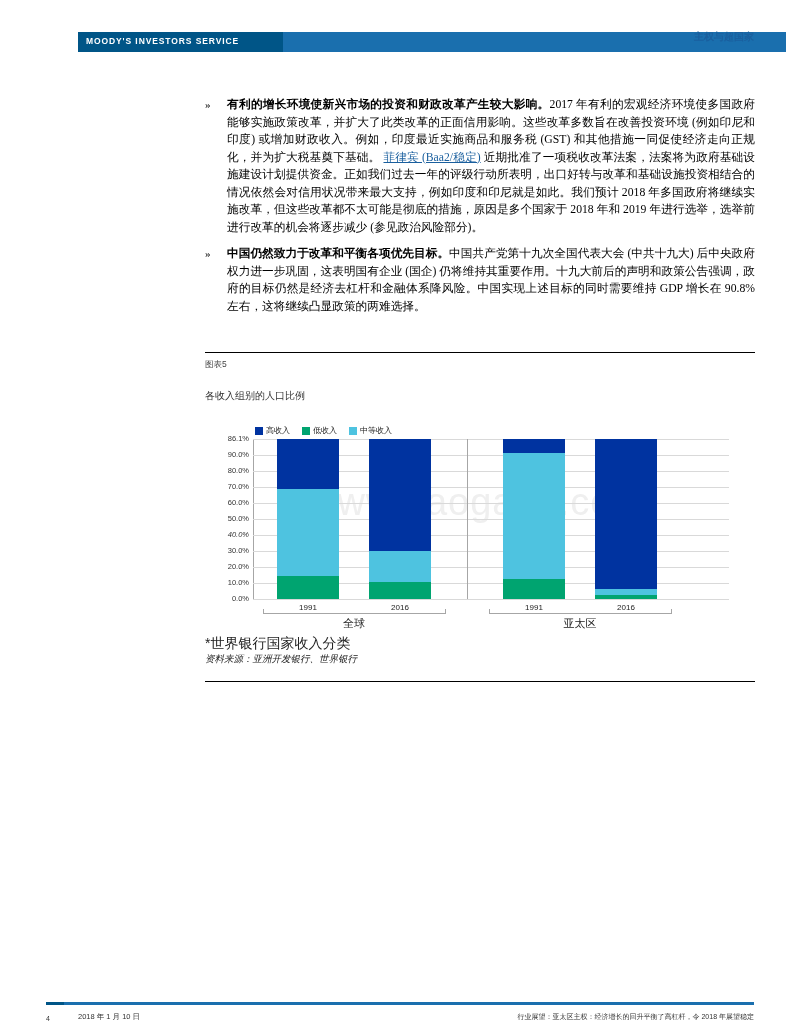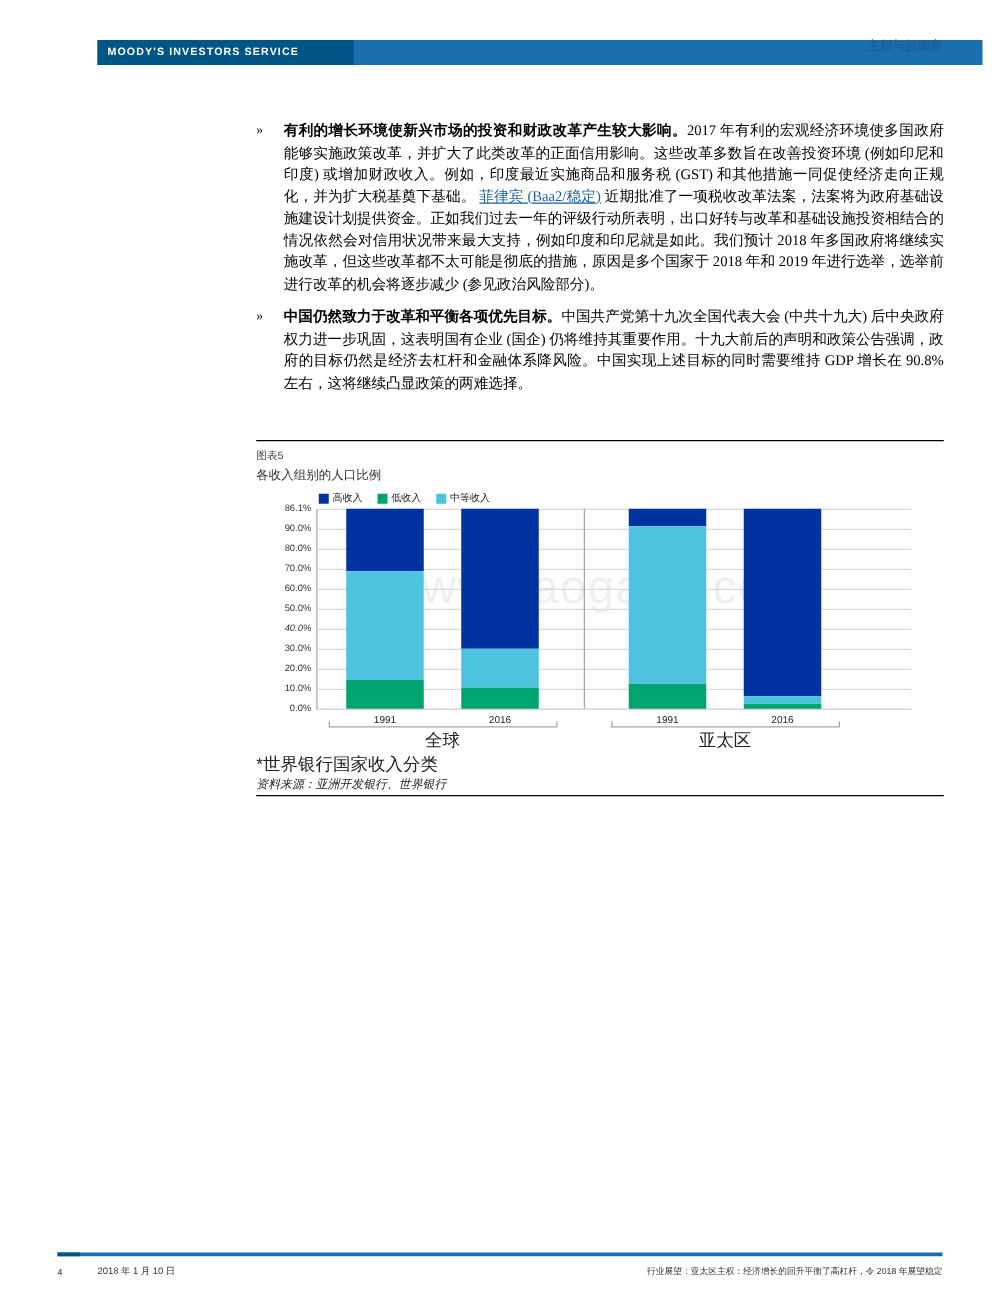--- a/index.html
+++ b/index.html
@@ -101,32 +101,32 @@
     top: 352px;
     left: 205px;
     width: 550px;
     border-top: 1.5px solid #000;
     padding-top: 6px;
   }
   .ex-num {
     font-family: "Liberation Sans", sans-serif;
     font-size: 8.5px;
     color: #444;
-    margin-bottom: 2px;
+    margin-bottom: 18px;
   }
   .ex-title {
     font-size: 13px;
     font-weight: bold;
     color: #000;
     margin-bottom: 3px;
   }
   .ex-sub {
     font-size: 10px;
     color: #333;
-    margin-bottom: 4px;
+    margin-bottom: 20px;
   }
 
   
   .chart-wrap {
     position: relative;
     width: 550px;
     height: 210px;
   }
   .watermark {
     position: absolute;
@@ -233,21 +233,21 @@
     position: absolute;
     width: 1px;
     height: 5px;
     background: #a6a6a6;
     z-index: 2;
   }
   .grp-label {
     position: absolute;
     top: 193px;
     font-family: "Liberation Sans", sans-serif;
-    font-size: 14px;
+    font-size: 11px;
     color: #222;
     text-align: center;
     z-index: 2;
   }
   .sep-vline {
     position: absolute;
     top: 16px;
     width: 1px;
     height: 160px;
     background: #a6a6a6;
@@ -258,21 +258,21 @@
     font-family: "Liberation Sans", sans-serif;
     font-size: 14px;
     color: #222;
     margin-top: 2px;
   }
   .ex-source {
     font-size: 9.5px;
     font-style: italic;
     color: #222;
     border-bottom: 1px solid #000;
-    padding-bottom: 2px;
+    padding-bottom: 15px;
     width: 550px;
   }
 
   
   .footer-bar {
     position: absolute;
     bottom: 31px;
     left: 46px;
     width: 708px;
     height: 3px;

